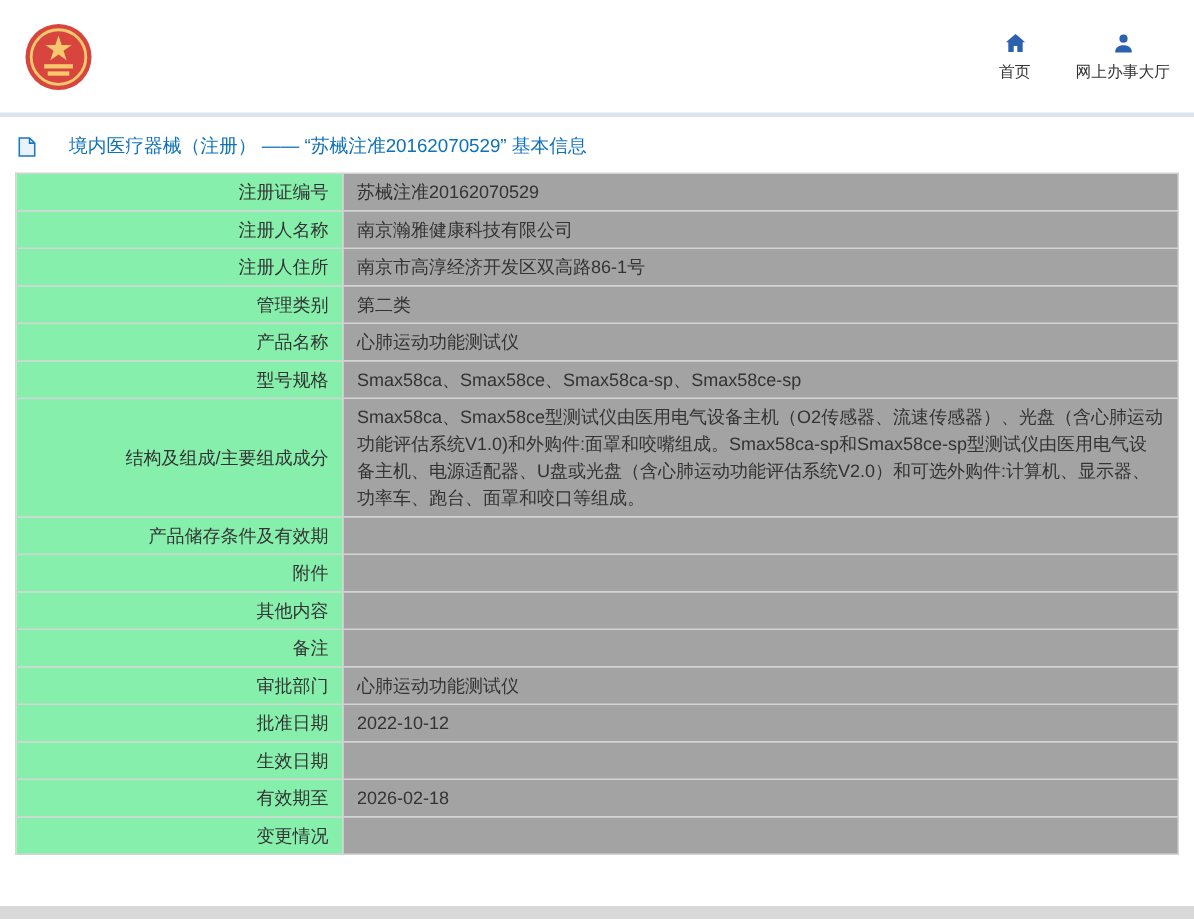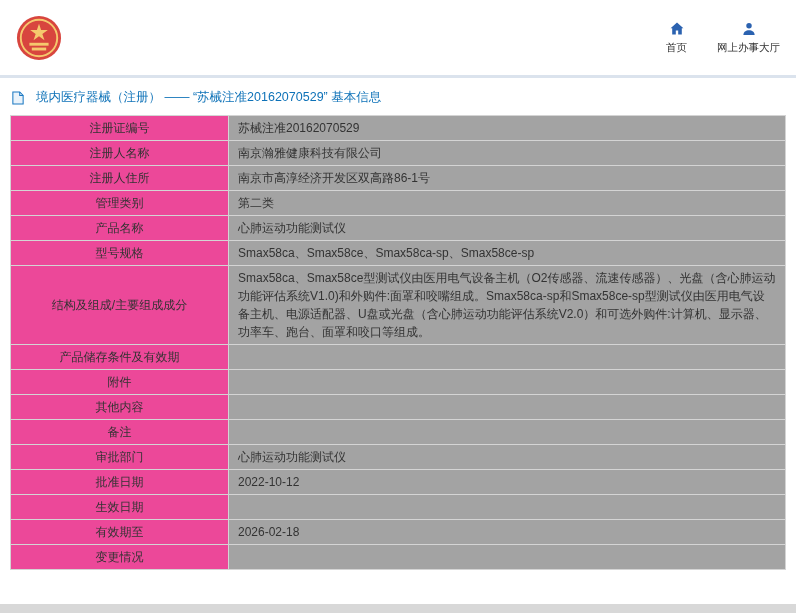--- a/index.html
+++ b/index.html
@@ -14,29 +14,29 @@
   .agency-cn { color:#c10920; font-size:20px; font-weight:bold; letter-spacing:1px; line-height:1.2; }
   .agency-en { color:#1a4e9e; font-size:9.5px; margin-top:3px; }
   .section { display:flex; align-items:center; gap:6px; margin-left:26px;
     padding-left:18px; }
   .section-title { font-size:16px; color:#222; letter-spacing:2px; }
   .top-nav { margin-left:auto; display:flex; gap:30px; }
   .nav-item { display:flex; flex-direction:column; align-items:center; gap:4px; cursor:pointer; }
   .nav-item .lbl { font-size:10.5px; color:#333; white-space:nowrap; }
 
   
-  .breadcrumb { display:flex; align-items:center; gap:12px; padding:11px 12px 9px; }
+  .breadcrumb { display:flex; align-items:center; gap:22px; padding:11px 12px 9px; }
   .breadcrumb .txt { color:#0e72b8; font-size:12.5px; }
 
   
   table.info { width:776px; margin:0 10px; border-collapse:collapse;
     font-size:12px; color:#333; table-layout:fixed; }
   table.info td { border:1px solid #d4d4d4; padding:3px 9px; line-height:1.5;
     vertical-align:middle; word-break:break-all; }
-  td.label-cell { width:218px; text-align:center; background:#ec4899; height:24px; }
+  td.label-cell { width:218px; text-align:right; background:#86efac; height:24px; }
   td.value-cell { background:#a3a3a3; text-align:left; }
 
   
   .footer-strip { position:fixed; left:0; right:0; bottom:0; height:9px; background:#d8d8d8; }
 </style>
 </head>
 <body>
 
 <div class="header">
   <div class="brand">

